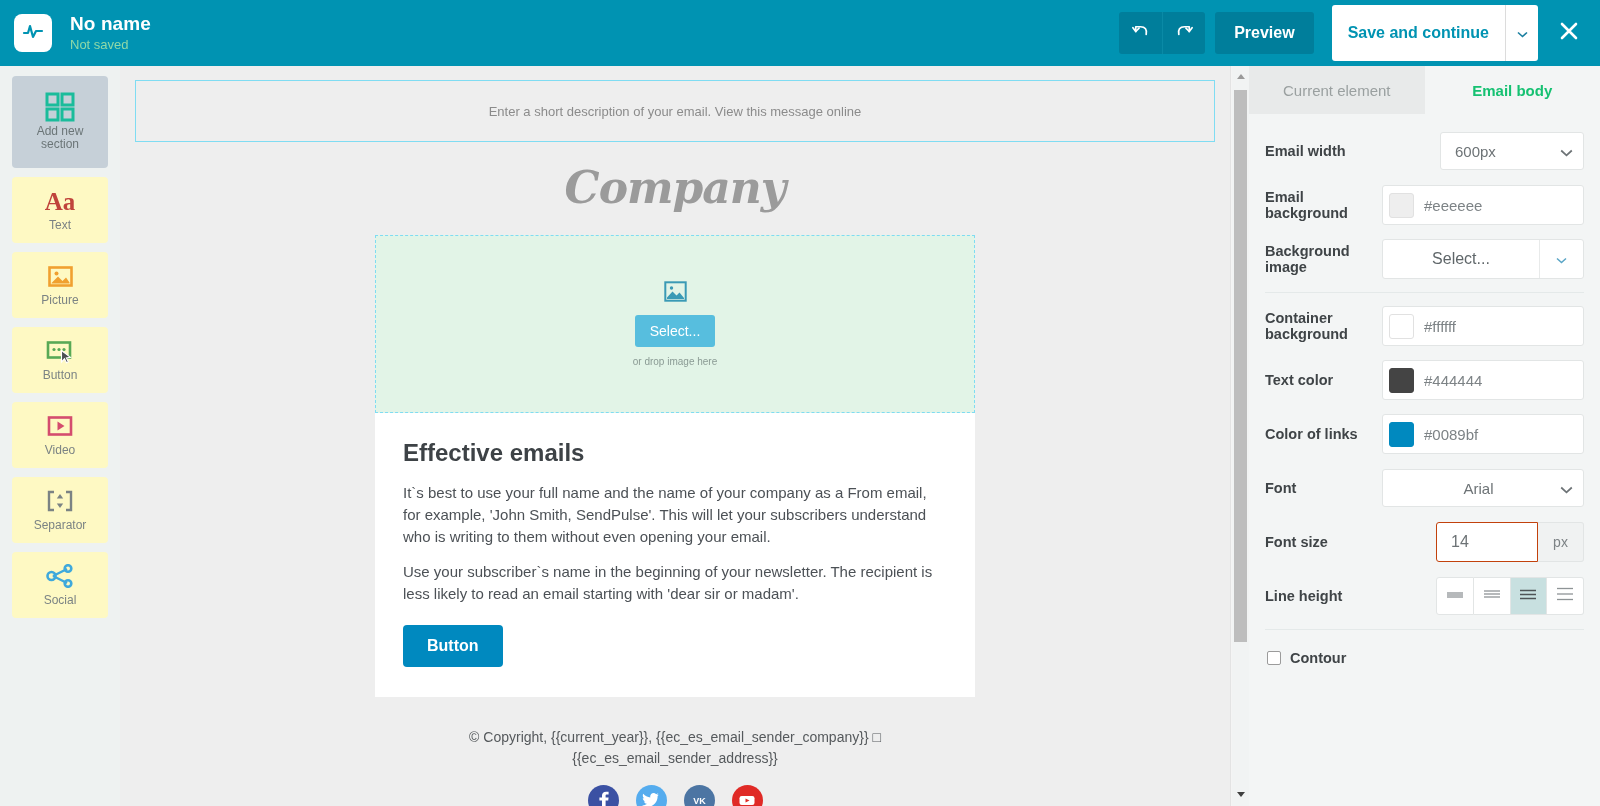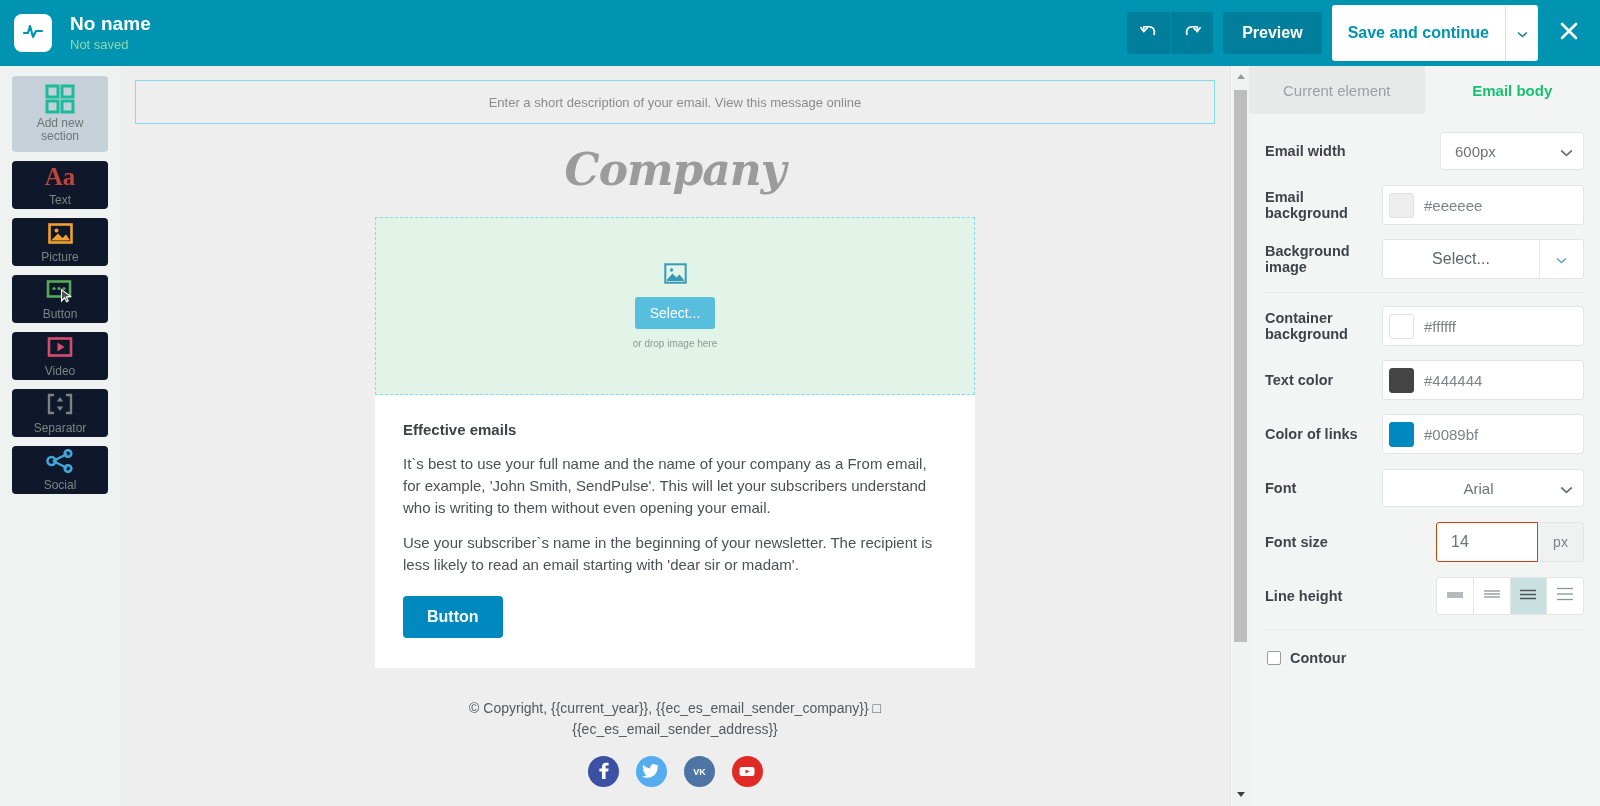--- a/index.html
+++ b/index.html
@@ -28,21 +28,21 @@
   .icon-btn {
     width:43px; height:42px; background:#007e9b; border:none;
     display:flex; align-items:center; justify-content:center; cursor:pointer;
     color:#ffffff;
   }
   .icon-btn.undo { border-radius:3px 0 0 3px; }
   .icon-btn.redo { border-radius:0 3px 3px 0; margin-right:10px; border-left:1px solid #0a8aa6; }
   .preview-btn {
     height:42px; background:#007e9b; border:none; border-radius:3px;
     color:#ffffff; font-size:16px; font-weight:bold; padding:0 19px; cursor:pointer;
-    margin-right:10px; font-family:"Liberation Sans", sans-serif;
+    margin-right:18px; font-family:"Liberation Sans", sans-serif;
   }
   .save-group { display:flex; height:56px; margin-right:14px; }
   .save-btn {
     background:#ffffff; border:none; border-radius:3px 0 0 3px; color:#0093b2;
     font-size:16px; font-weight:bold; padding:0 16px; cursor:pointer;
     font-family:"Liberation Sans", sans-serif;
   }
   .save-caret {
     width:33px; background:#ffffff; border:none; border-left:1px solid #dcdcdc;
     border-radius:0 3px 3px 0; cursor:pointer; display:flex;
@@ -52,40 +52,40 @@
     width:34px; height:34px; display:flex; align-items:center; justify-content:center;
     cursor:pointer; color:#ffffff;
   }
 
   
   .sidebar {
     position:absolute; left:0; top:66px; width:120px; height:740px;
     background:#eef2f1; padding:10px 0 0 0;
   }
   .side-item {
-    width:96px; margin:0 auto 9px auto; background:#0f172a; border-radius:4px;
-    height:48px; display:flex; flex-direction:column; align-items:center;
+    width:96px; margin:0 auto 9px auto; background:#fef9c3; border-radius:4px;
+    height:66px; display:flex; flex-direction:column; align-items:center;
     justify-content:center; cursor:pointer; position:relative;
   }
   .side-item.active { background:#c6d0d8; }
   .side-item .s-label {
     font-size:12px; color:#7b8384; text-align:center; line-height:1.1; margin-top:4px;
   }
   .side-item.active .s-label { color:#6b7577; }
-  .side-item.first { height:76px; }
+  .side-item.first { height:92px; }
   .s-ico { height:28px; display:flex; align-items:center; justify-content:center; }
   .aa { color:#c0443c; font-size:25px; font-weight:bold; font-family:"Liberation Serif", serif; line-height:1; }
 
   
   .canvas {
     position:absolute; left:120px; top:66px; width:1110px; height:740px;
     background:#eeeeee; overflow:hidden;
   }
   .preheader {
-    margin:14px auto 0 auto; width:1080px; height:44px; border:1px solid #7fdcf2;
+    margin:14px auto 0 auto; width:1080px; height:62px; border:1px solid #7fdcf2;
     display:flex; align-items:center; justify-content:center;
   }
   .preheader span { font-size:13px; color:#8b8b8b; }
   .company-logo {
     text-align:center; margin-top:20px; font-family:"DejaVu Serif", serif;
     font-size:44px; font-style:italic; font-weight:bold; color:#9b9b9b;
     letter-spacing:-1px;
   }
   .email-container {
     width:600px; margin:22px auto 0 auto; background:#ffffff;
@@ -95,21 +95,21 @@
     display:flex; flex-direction:column; align-items:center; justify-content:center;
   }
   .drop-ico { color:#3a9ab5; margin-bottom:9px; }
   .select-btn {
     background:#57bede; color:#ffffff; border:none; border-radius:3px;
     font-size:14px; padding:8px 15px; cursor:pointer;
     font-family:"Liberation Sans", sans-serif;
   }
   .drop-hint { font-size:10px; color:#8a9a94; margin-top:9px; }
   .txt-block { padding:26px 28px 30px 28px; }
-  .blk-h1 { font-size:15px; font-weight:bold; color:#3d4246; margin:0 0 15px 0; }
+  .blk-h1 { font-size:24px; font-weight:bold; color:#3d4246; margin:0 0 15px 0; }
   .blk-p { font-size:15px; color:#4c5156; line-height:1.45; margin:0 0 14px 0; }
   .cta-btn {
     background:#0089bf; color:#ffffff; border:none; border-radius:4px;
     font-size:16px; font-weight:bold; padding:12px 24px; cursor:pointer;
     margin-top:6px; font-family:"Liberation Sans", sans-serif;
   }
   .footer { width:600px; margin:30px auto 0 auto; text-align:center; }
   .footer-copy { font-size:14px; color:#55595c; line-height:1.5; }
   .socials { margin-top:16px; display:flex; justify-content:center; gap:17px; }
   .soc {

